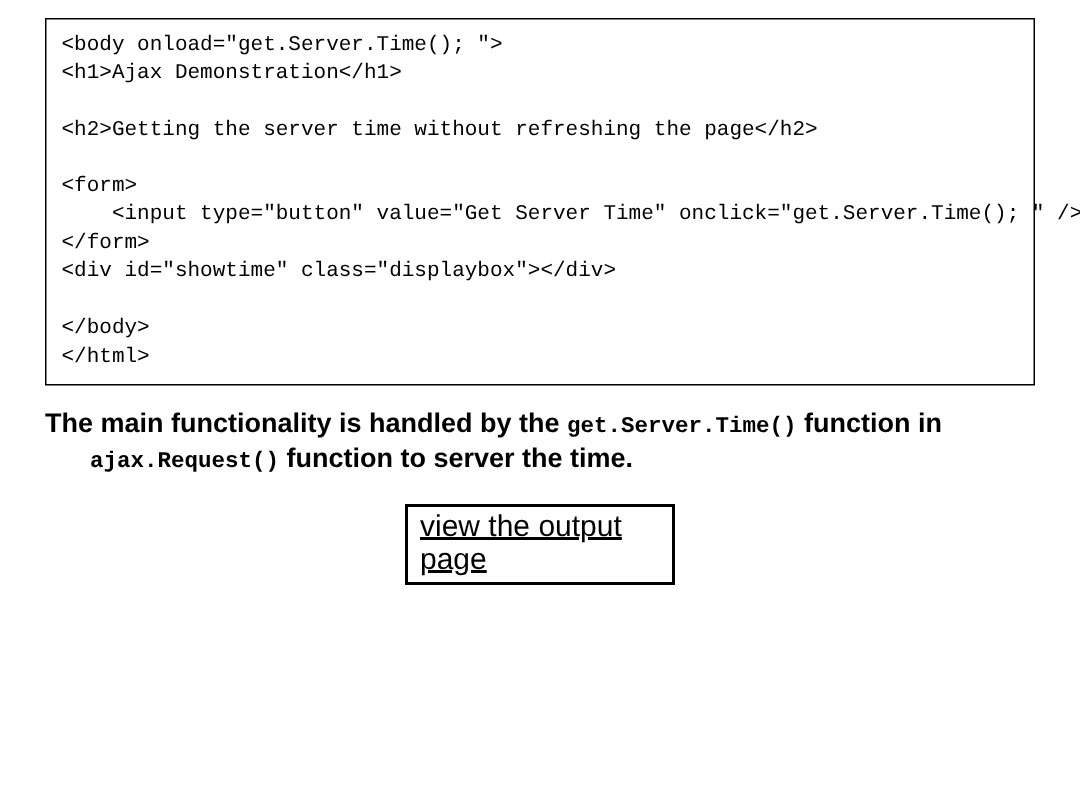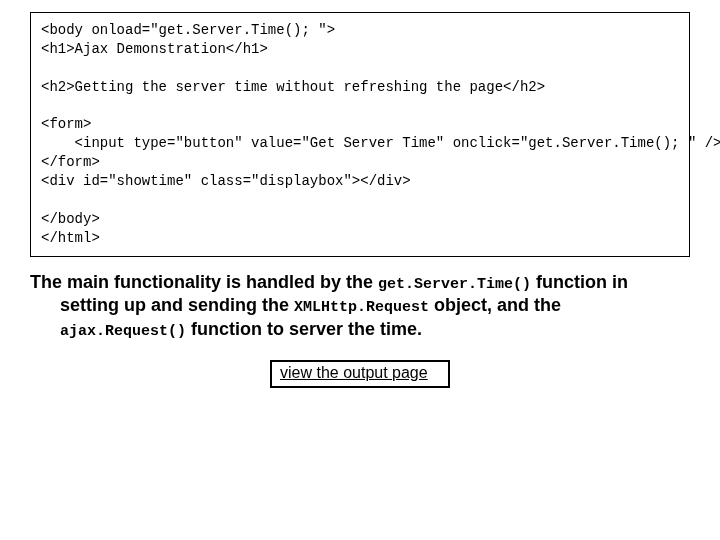--- a/index.html
+++ b/index.html
@@ -36,21 +36,21 @@
     font-family: "Courier New", Courier, monospace;
     font-size: 15px;
   }
   .link-wrap {
     margin: 18px auto 0 auto;
     width: 180px;
   }
   .linkbox {
     border: 2px solid #000;
     padding: 2px 8px 4px 8px;
-    font-size: 16px;
+    font-size: 20px;
     line-height: 1.1;
     color: #000;
     text-decoration: underline;
     cursor: pointer;
     display: block;
   }
 </style>
 </head>
 <body>
 
@@ -65,23 +65,20 @@
 <span>    &lt;input type="button" value="Get Server Time" onclick="get.Server.Time(); " /&gt;</span>
 <span>&lt;/form&gt;</span>
 <span>&lt;div id="showtime" class="displaybox"&gt;&lt;/div&gt;</span>
 
 <span>&lt;/body&gt;</span>
 <span>&lt;/html&gt;</span></div>
 
   <div class="prose">
     <span>The main functionality is handled by the </span><span class="mono">get.Server.Time()</span><span> function in</span>
     <span class="indent">
-      <span>setting up and sending the </span><span class="mono">XMLHttp.Request</span><span> object, and the</span>
-    </span>
-    <span class="indent">
       <span class="mono">ajax.Request()</span><span> function to server the time.</span>
     </span>
   </div>
 
   <div class="link-wrap">
     <a class="linkbox">view the output page</a>
   </div>
 
 </div>
 

